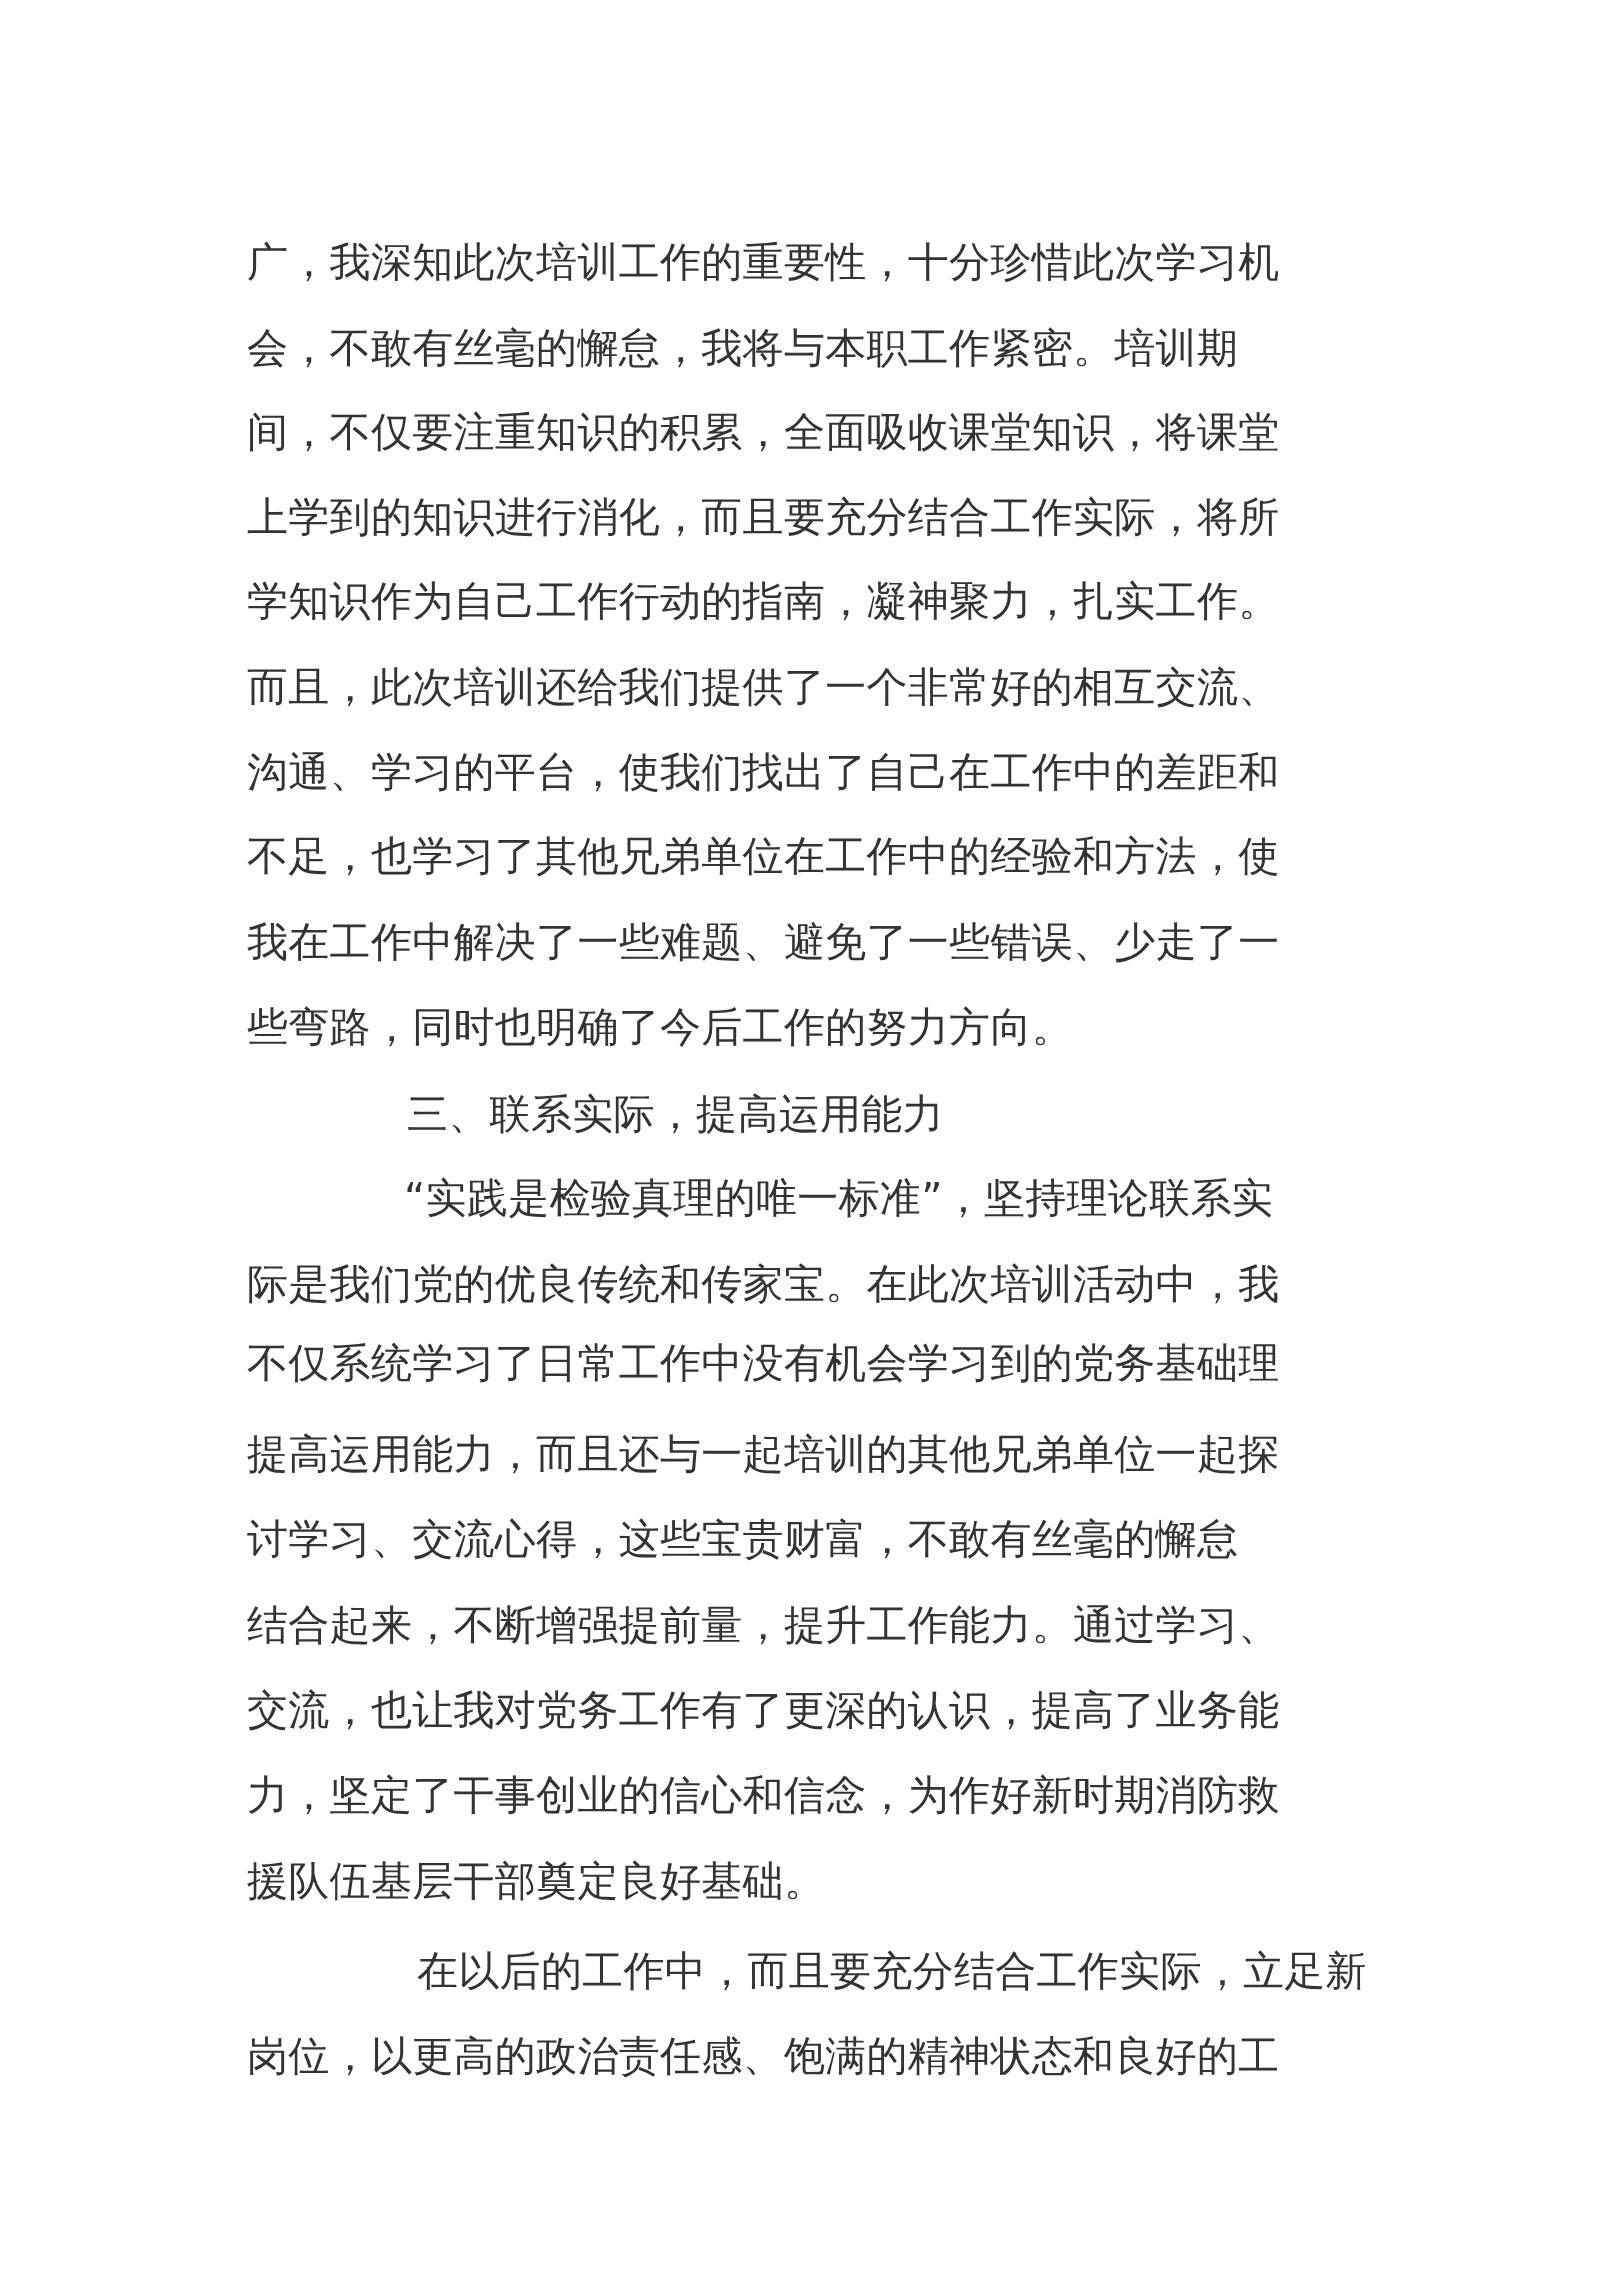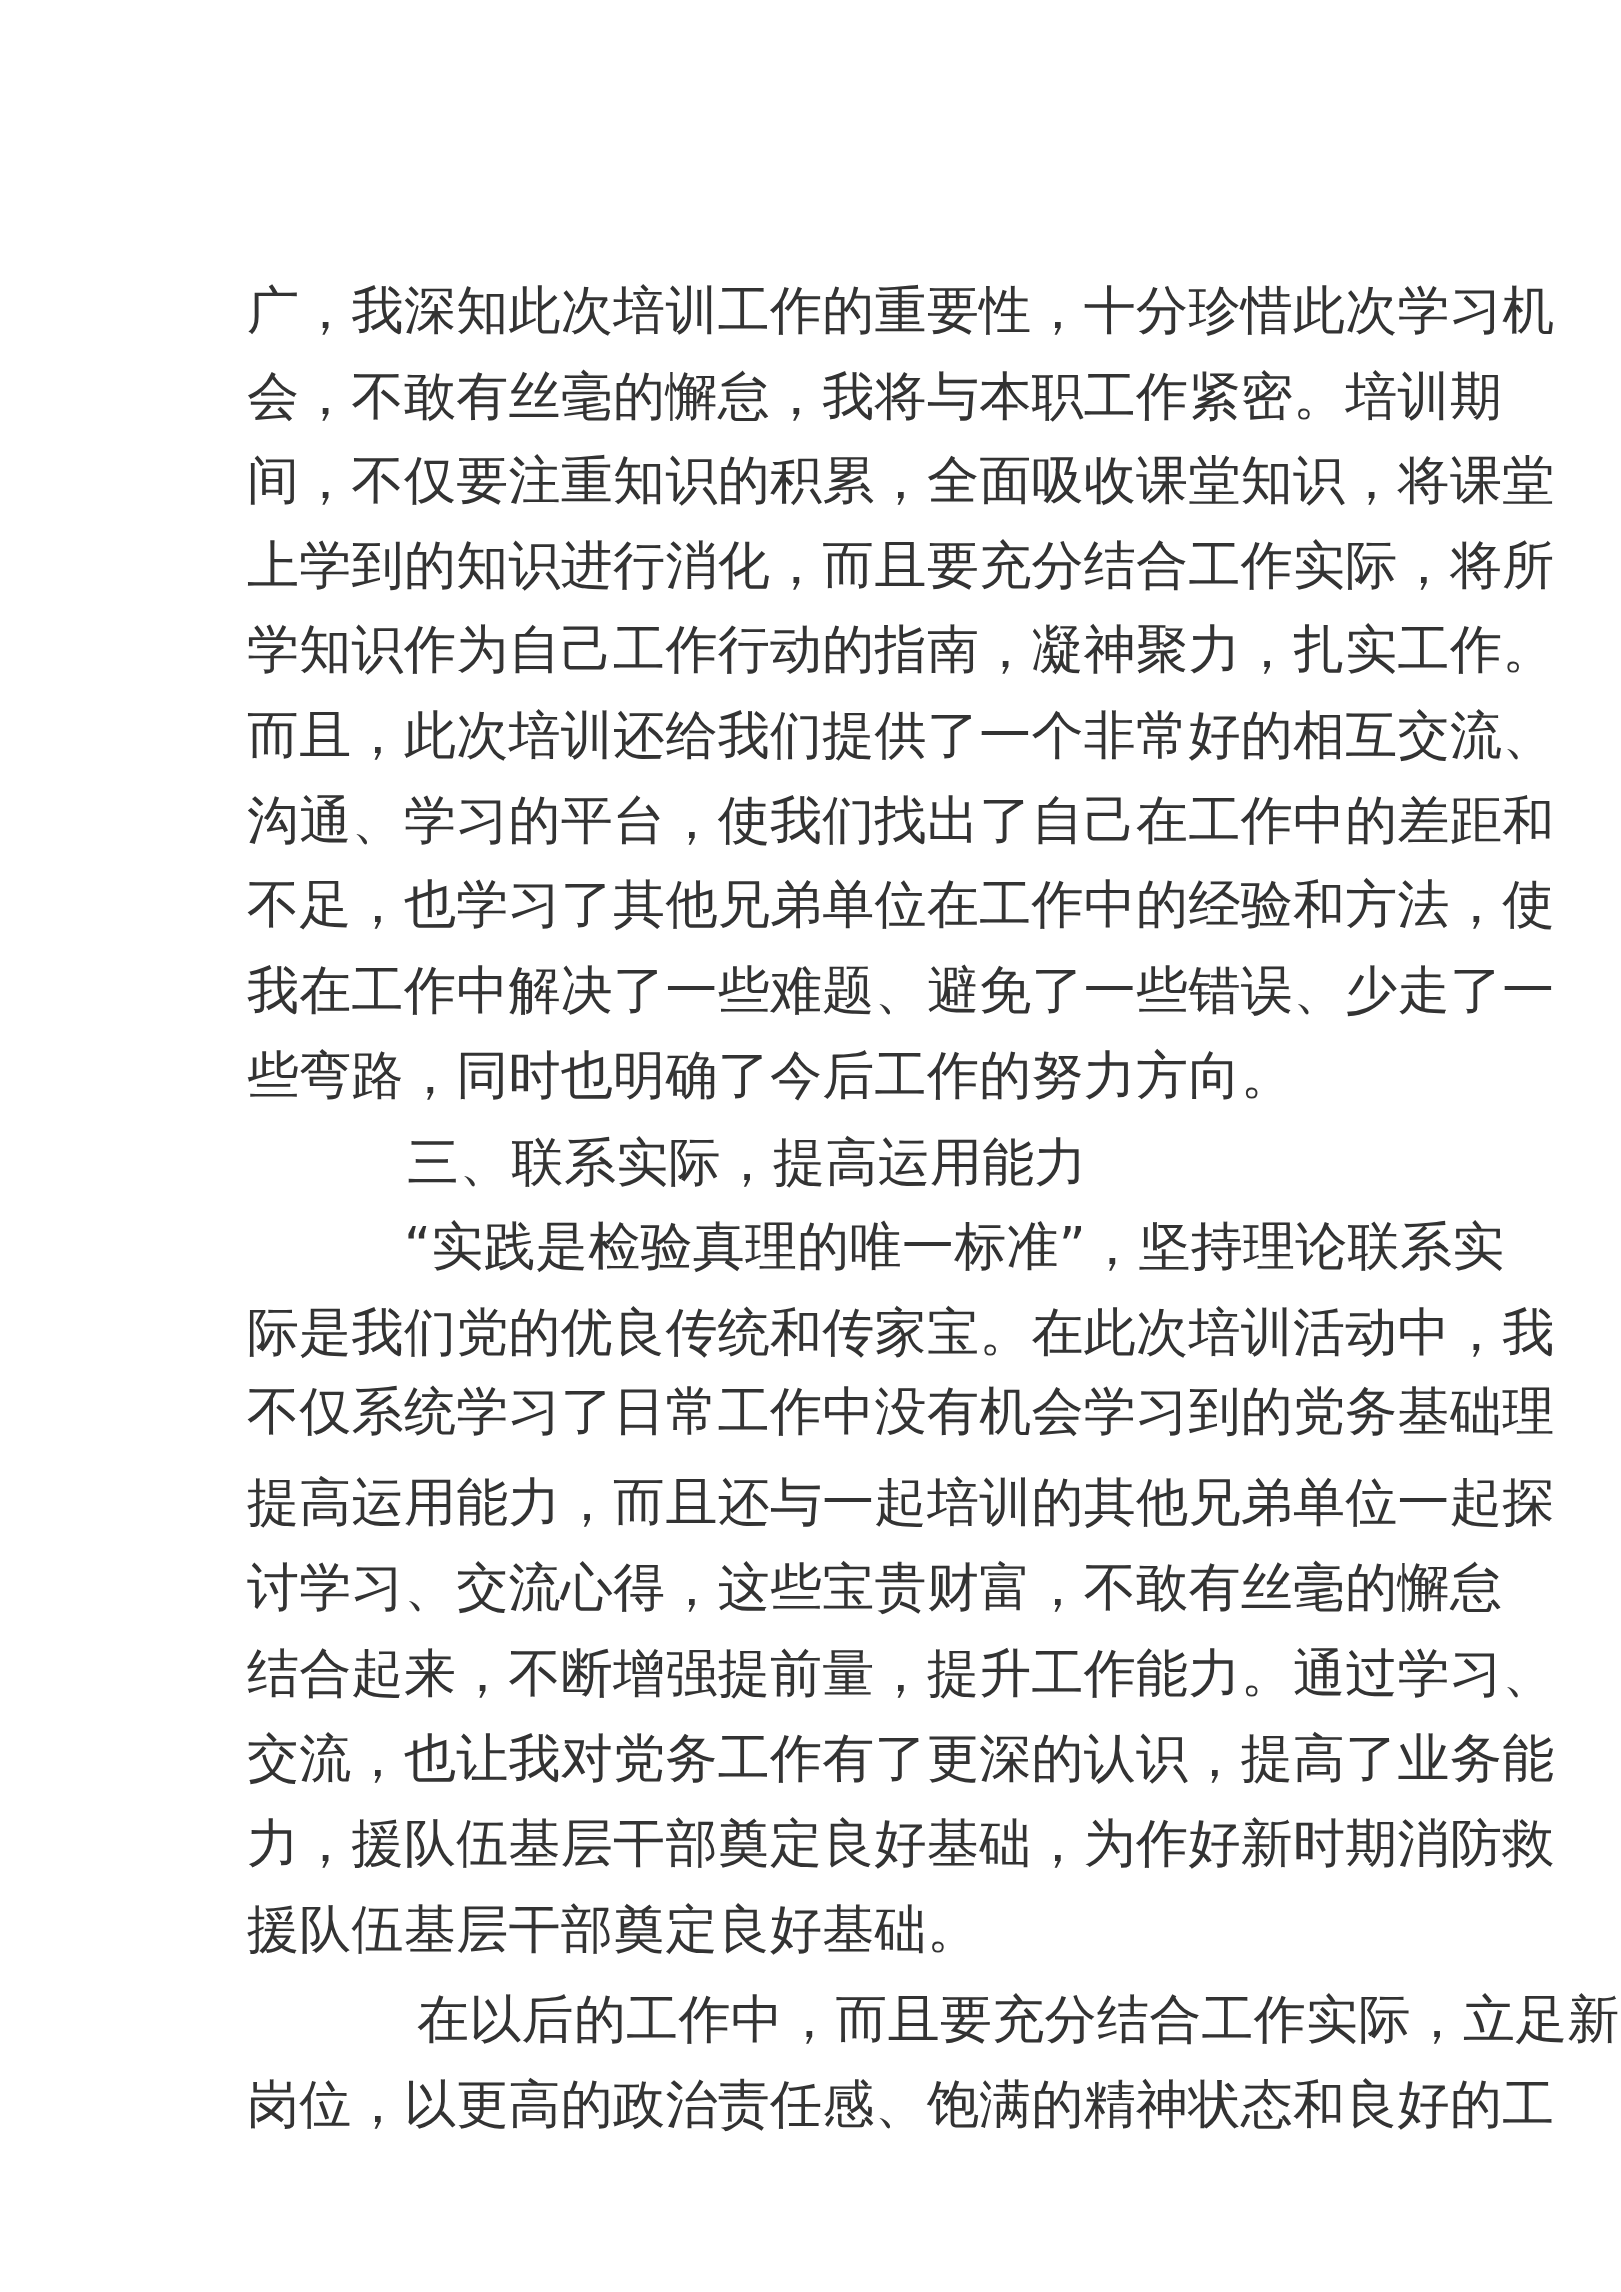--- a/index.html
+++ b/index.html
@@ -4,25 +4,24 @@
 <style>
   html, body { margin: 0; padding: 0; background: #ffffff; }
   body { width: 1621px; height: 2293px; position: relative; overflow: hidden; }
   .page { position: absolute; left: 0; top: 0; width: 1621px; height: 2293px; background: #ffffff; }
   .line {
     position: absolute;
     left: 247px;
     height: 59px;
     line-height: 59px;
     font-family: "DejaVu Sans", "Liberation Sans", sans-serif;
-    font-size: 52px;
+    font-size: 41px;
     color: #333333;
     white-space: nowrap;
     letter-spacing: 0.3px;
-    margin-top: 48px;
   }
   .indent-head { left: 407px; text-align: right; }
   .indent-quote { left: 404px; }
   .indent-para { left: 417px; }
 </style>
 </head>
 <body>
 
 <div class="page">
 
@@ -42,21 +41,21 @@
   <div class="line indent-head" style="top:1085px">三、联系实际，提高运用能力</div>
 
   <div>
     <div class="line indent-quote" style="top:1169px">“实践是检验真理的唯一标准”，坚持理论联系实</div>
     <div class="line" style="top:1255px">际是我们党的优良传统和传家宝。在此次培训活动中，我</div>
     <div class="line" style="top:1334px">不仅系统学习了日常工作中没有机会学习到的党务基础理</div>
     <div class="line" style="top:1425px">提高运用能力，而且还与一起培训的其他兄弟单位一起探</div>
     <div class="line" style="top:1510px">讨学习、交流心得，这些宝贵财富，不敢有丝毫的懈怠</div>
     <div class="line" style="top:1596px">结合起来，不断增强提前量，提升工作能力。通过学习、</div>
     <div class="line" style="top:1681px">交流，也让我对党务工作有了更深的认识，提高了业务能</div>
-    <div class="line" style="top:1766px">力，援队伍基层干部奠定良好基础，为作好新时期消防救</div>
+    <div class="line" style="top:1766px">力，坚定了干事创业的信心和信念，为作好新时期消防救</div>
     <div class="line" style="top:1852px">援队伍基层干部奠定良好基础。</div>
   </div>
 
   <div>
     <div class="line indent-para" style="top:1942px">在以后的工作中，而且要充分结合工作实际，立足新</div>
     <div class="line" style="top:2027px">岗位，以更高的政治责任感、饱满的精神状态和良好的工</div>
   </div>
 
 </div>
 

